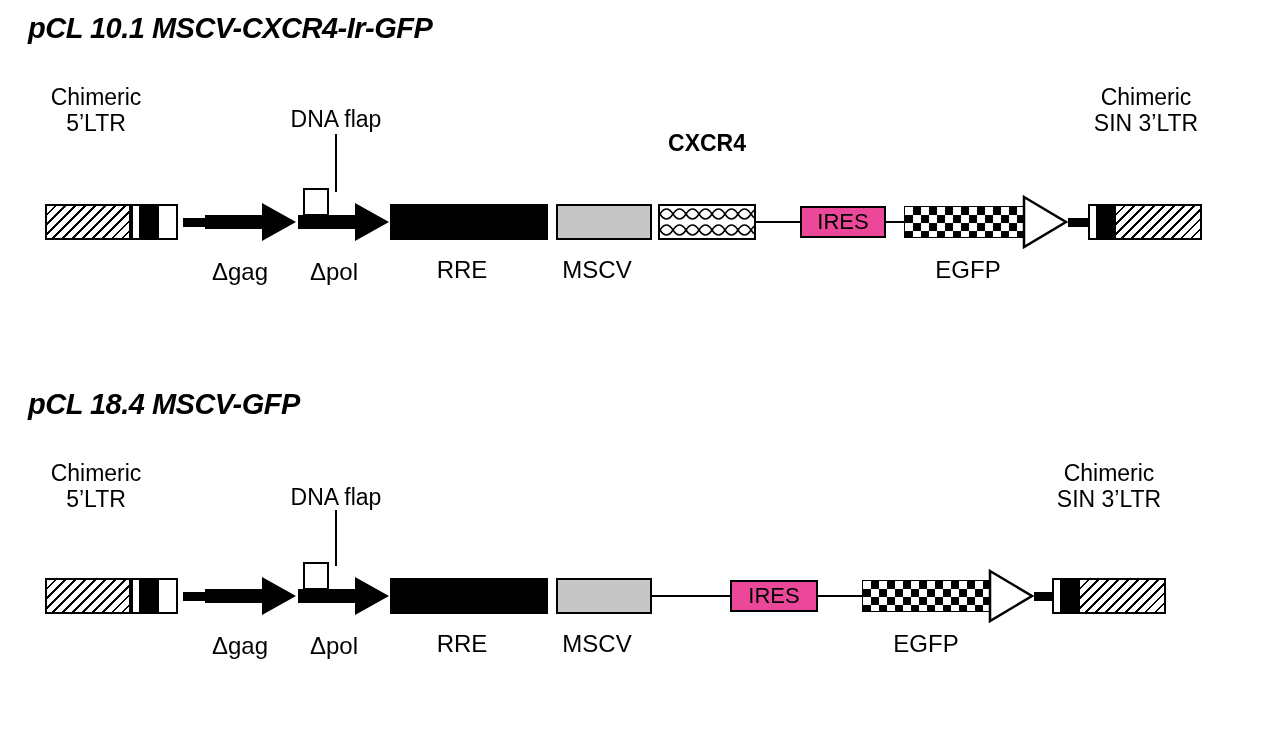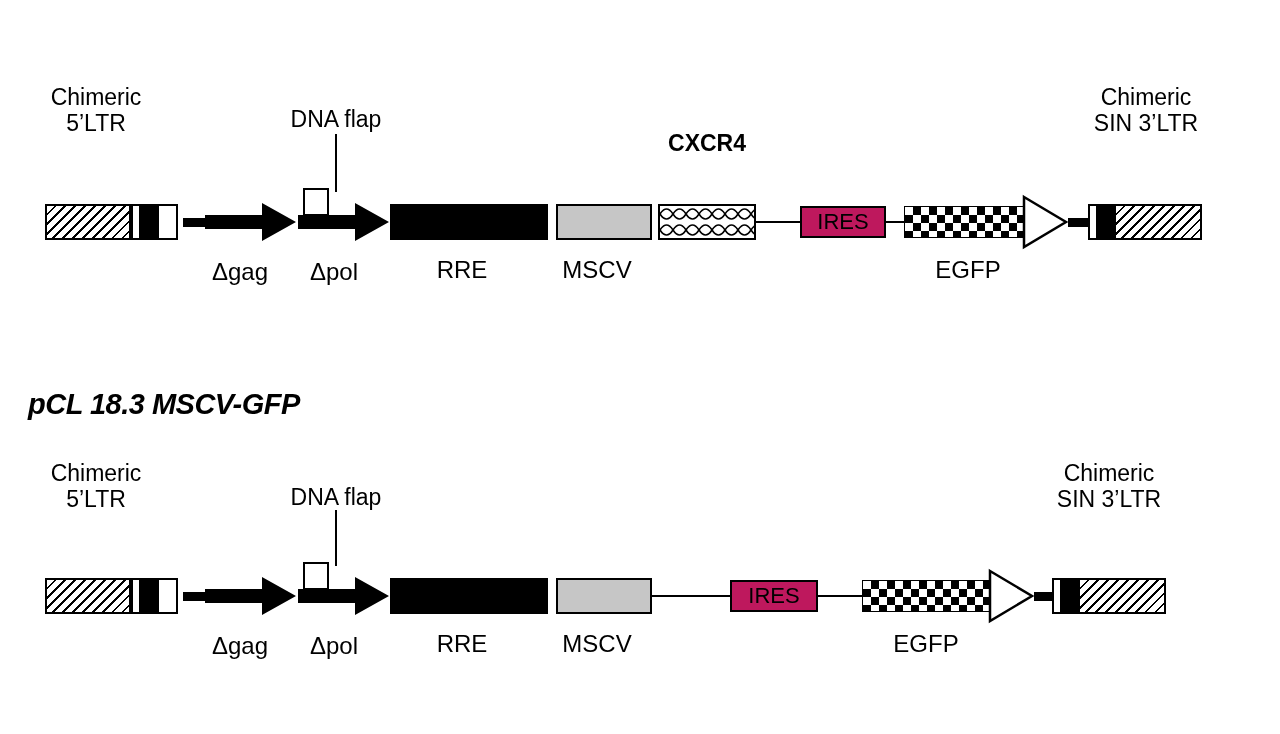--- a/index.html
+++ b/index.html
@@ -17,34 +17,35 @@
   .blackseg { background:#000; border:2px solid #000; }
   .rre { background:#000; }
   .mscv { background:#c6c6c6; border:2px solid #000; }
   .wavybox { border:2px solid #000; background:#fff; }
   .fill { width:100%; height:100%; display:block; }
 
   .thinline { position:absolute; height:2px; background:#000; }
   .thickdash { position:absolute; height:9px; background:#000; }
   .vline { position:absolute; width:2px; background:#000; }
 
-  .iresbox { position:absolute; height:32px; background:#be185d; border:2px solid #000;
+  .iresbox { position:absolute; height:32px; background:#ec4899; border:2px solid #000;
              display:flex; align-items:center; justify-content:center; font-size:22px; }
   .flapbox { position:absolute; width:26px; height:28px; background:#fff; border:2px solid #000; }
 
   .checkerbody { position:absolute; height:32px; border:1px solid #000;
     background-image: conic-gradient(#000 0 25%, #fff 0 50%, #000 0 75%, #fff 0);
     background-size:16px 16px; }
   svg { display:block; }
 </style>
 </head>
 <body>
 
 <div class="abs" style="left:0;top:0;width:1280px;height:360px;">
 
+  <div class="abs construct-title" style="left:28px;top:12px;">pCL 10.1 MSCV-CXCR4-Ir-GFP</div>
 
   <div class="abs lbl" style="left:38px;top:84px;width:116px;">
     <div>Chimeric</div>
     <div>5’LTR</div>
   </div>
   <div class="abs lbl" style="left:266px;top:106px;width:140px;">DNA flap</div>
   <div class="abs lbl" style="left:657px;top:130px;width:100px;font-weight:bold;">CXCR4</div>
   <div class="abs lbl" style="left:1076px;top:84px;width:140px;">
     <div>Chimeric</div>
     <div>SIN 3’LTR</div>
@@ -98,21 +99,21 @@
 
   <div class="abs sublbl" style="left:198px;top:258px;width:84px;">Δgag</div>
   <div class="abs sublbl" style="left:292px;top:258px;width:84px;">Δpol</div>
   <div class="abs sublbl" style="left:412px;top:256px;width:100px;">RRE</div>
   <div class="abs sublbl" style="left:547px;top:256px;width:100px;">MSCV</div>
   <div class="abs sublbl" style="left:916px;top:256px;width:104px;">EGFP</div>
 </div>
 
 <div class="abs" style="left:0;top:360px;width:1280px;height:374px;">
 
-  <div class="abs construct-title" style="left:28px;top:28px;">pCL 18.3 MSCV-GFP</div>
+  <div class="abs construct-title" style="left:28px;top:28px;">pCL 18.4 MSCV-GFP</div>
 
   <div class="abs lbl" style="left:38px;top:100px;width:116px;">
     <div>Chimeric</div>
     <div>5’LTR</div>
   </div>
   <div class="abs lbl" style="left:266px;top:124px;width:140px;">DNA flap</div>
   <div class="abs lbl" style="left:1039px;top:100px;width:140px;">
     <div>Chimeric</div>
     <div>SIN 3’LTR</div>
   </div>

